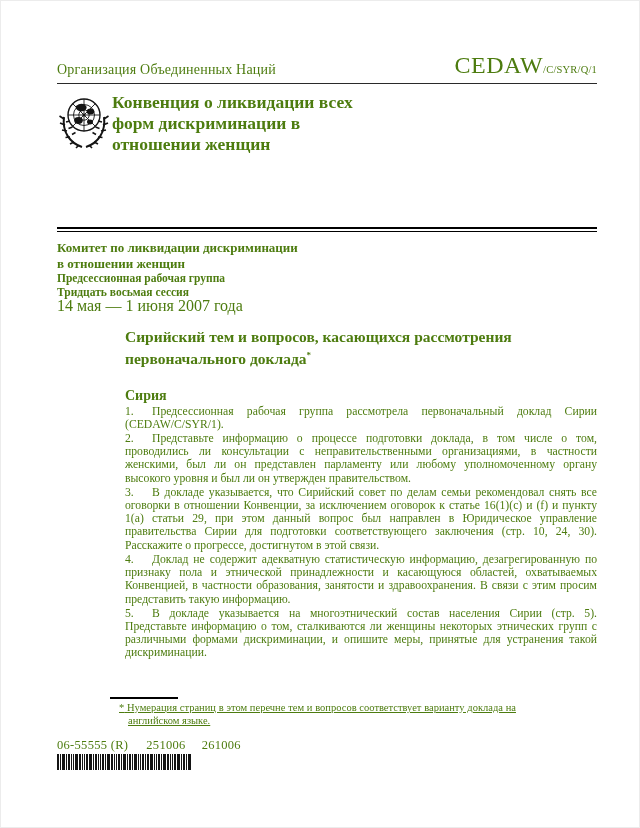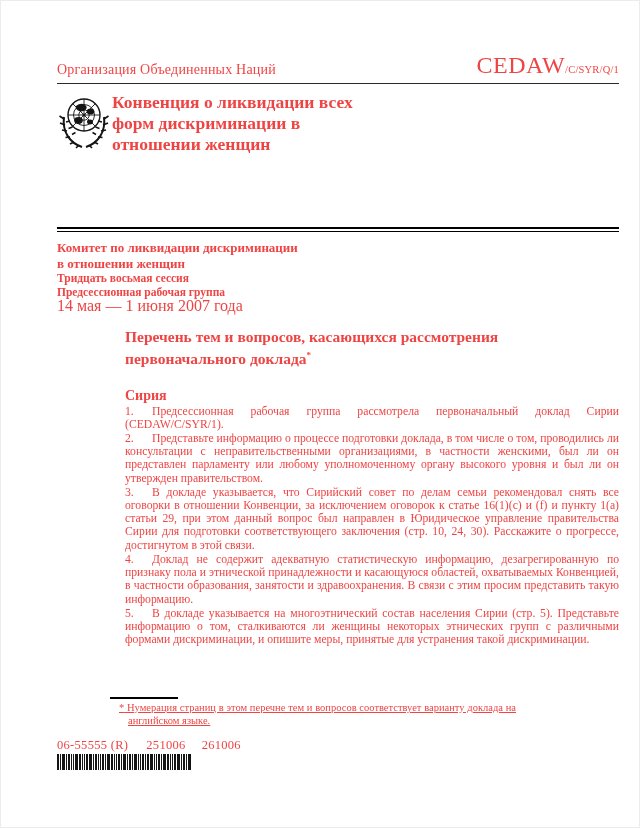--- a/index.html
+++ b/index.html
@@ -1,23 +1,23 @@
 <!DOCTYPE html>
 <html lang="ru"><head>
 <meta charset="utf-8">
 <style>
   html,body { margin:0; padding:0; background:#ffffff; }
   .page {
     position:relative;
     width:640px; height:828px;
     box-sizing:border-box;
     background:#ffffff;
-    color:#ef4444;
+    color:#4d7c0f;
     font-family:"Liberation Serif","DejaVu Serif",serif;
-    padding:52px 21px 0 57px;
+    padding:52px 43px 0 57px;
     overflow:hidden;
     box-shadow:inset 0 0 0 1px #ececec;
   }
 
   
   .header-row { display:flex; justify-content:space-between; align-items:flex-end; }
   .org-name { font-size:14px; line-height:18px; letter-spacing:0.2px; }
   .doc-symbol { white-space:nowrap; }
   .doc-symbol .sym-main { font-size:24px; letter-spacing:0.5px; }
   .doc-symbol .sym-suffix { font-size:10.5px; letter-spacing:0.2px; }
@@ -125,28 +125,28 @@
       </g>
     </svg>
     <div class="conv-title">Конвенция о ликвидации всех форм дискриминации в отношении женщин</div>
   </div>
 
   <div class="rule-heavy"></div>
 
   <div class="committee">
     <div class="c-big">Комитет по ликвидации дискриминации</div>
     <div class="c-big">в отношении женщин</div>
+    <div class="c-sm">Предсессионная рабочая группа</div>
     <div class="c-sm">Тридцать восьмая сессия</div>
-    <div class="c-sm">Предсессионная рабочая группа</div>
     <div class="c-date">14 мая — 1 июня 2007 года</div>
   </div>
 
   <div class="main">
     <div class="doc-title">
-      <span>Перечень тем и вопросов, касающихся рассмотрения первоначального доклада</span><sup>*</sup>
+      <span>Сирийский тем и вопросов, касающихся рассмотрения первоначального доклада</span><sup>*</sup>
     </div>
     <div class="country">Сирия</div>
 
     <div class="para">
       <span class="num">1.</span><span>Предсессионная рабочая группа рассмотрела первоначальный доклад Сирии (CEDAW/C/SYR/1).</span>
     </div>
 
 
     <div class="para">
       <span class="num">2.</span><span>Представьте информацию о процессе подготовки доклада, в том числе о том, проводились ли консультации с неправительственными организациями, в частности женскими, был ли он представлен парламенту или любому уполномоченному органу высокого уровня и был ли он утвержден правительством.</span>

